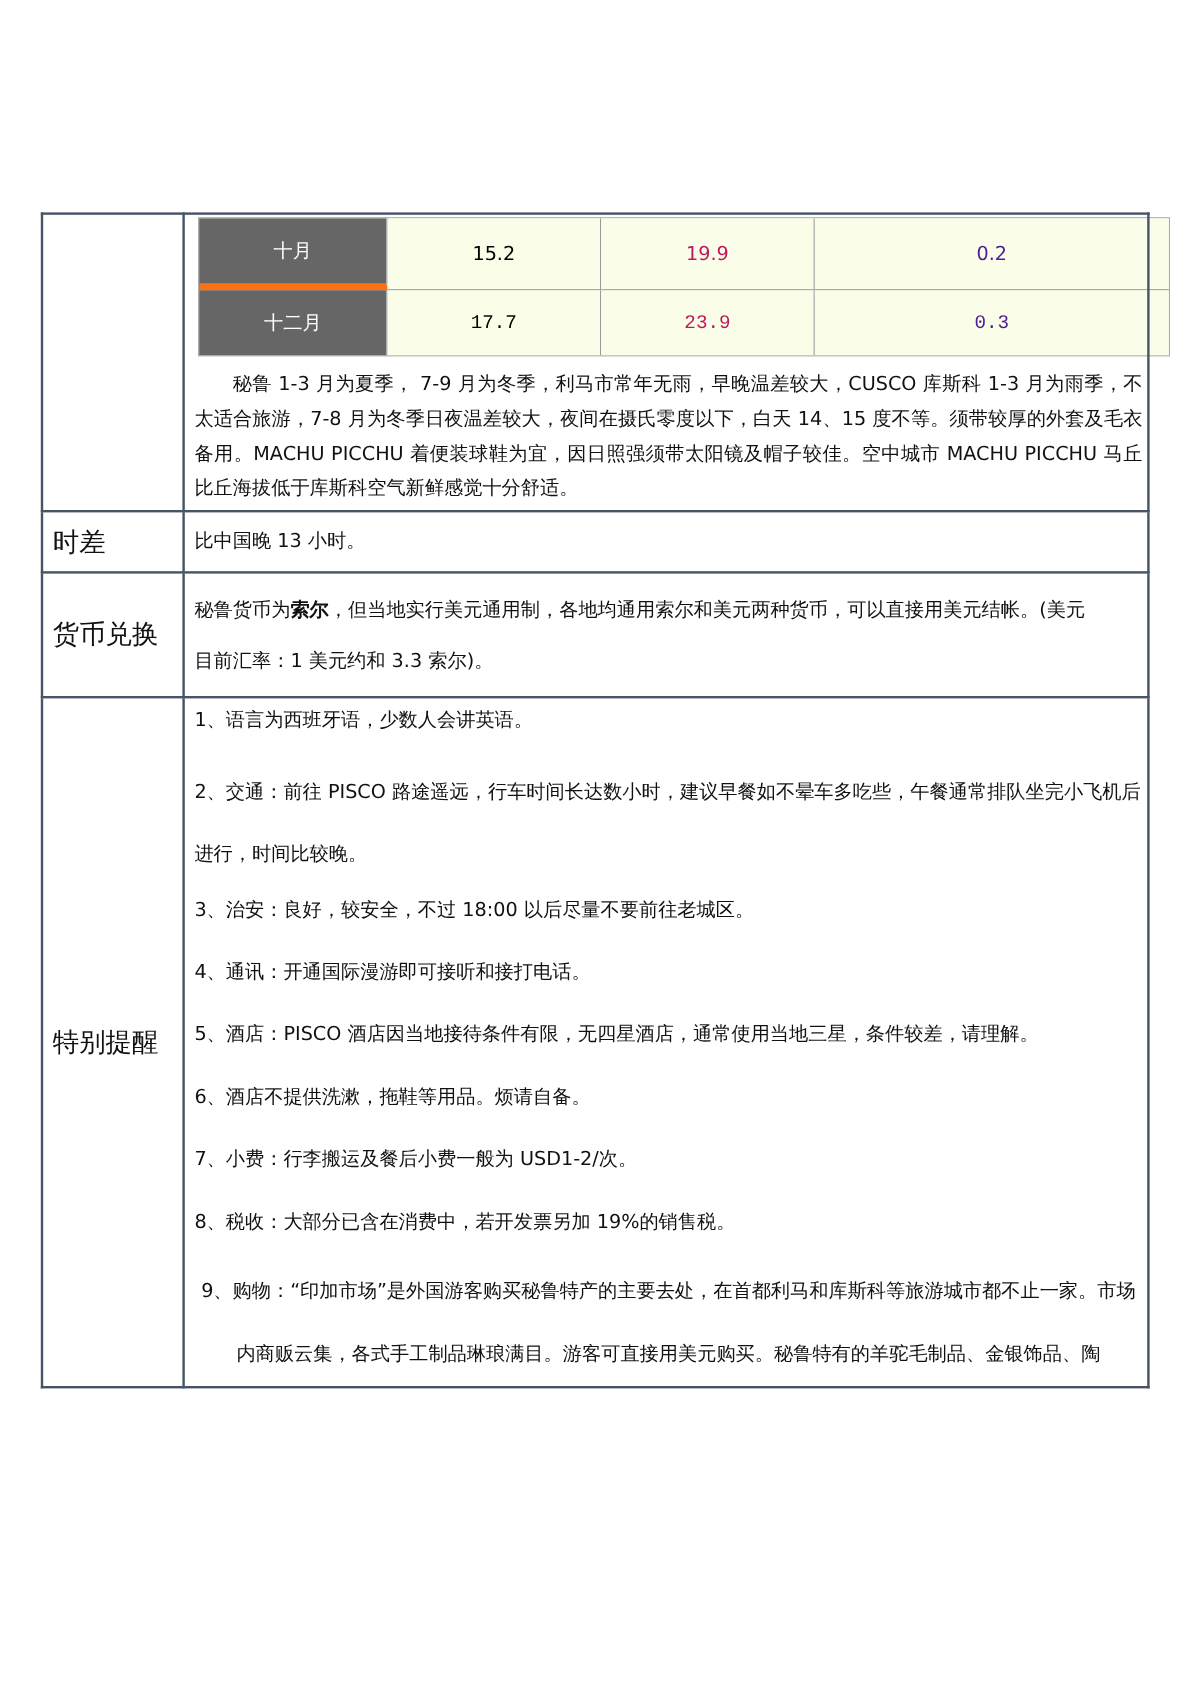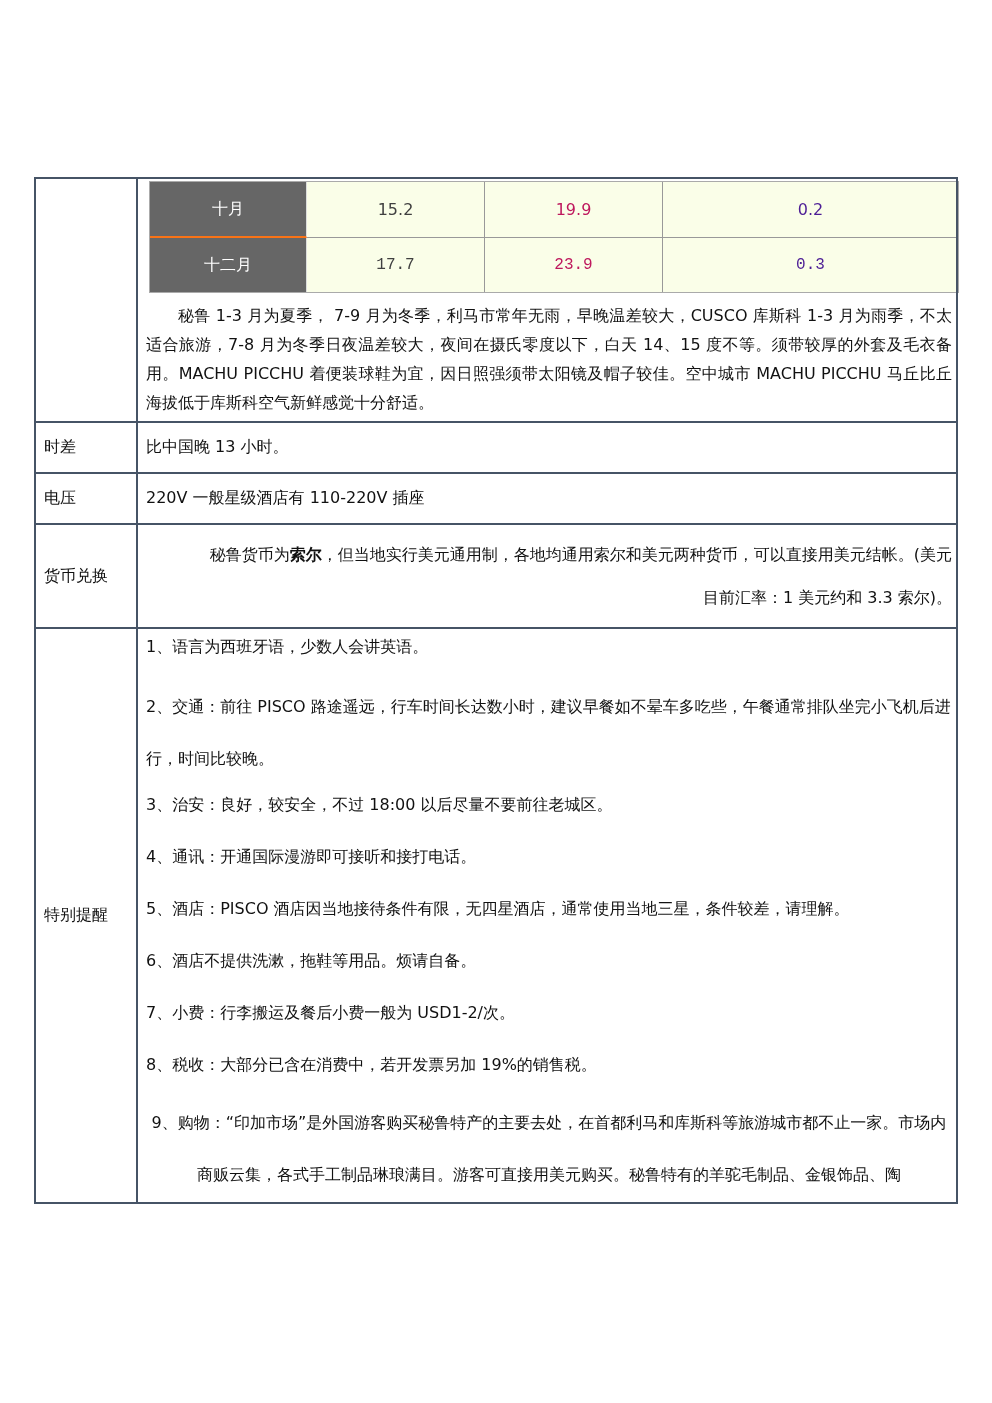--- a/index.html
+++ b/index.html
@@ -2,35 +2,35 @@
 <html><head>
 <meta charset="utf-8">
 <style>
   html, body { margin: 0; padding: 0; background: #ffffff; }
   body { width: 992px; height: 1403px; position: relative; font-family: "DejaVu Sans", "Liberation Sans", sans-serif; color: #111; }
   .outer {
     position: absolute; left: 34px; top: 177px; width: 924px;
     border-collapse: collapse; table-layout: fixed;
   }
   .outer > tbody > tr > td { border: 2px solid #465466; vertical-align: middle; }
-  .outer td.lbl { width: 92px; padding: 0 0 0 8px; font-size: 16px; }
+  .outer td.lbl { width: 92px; padding: 0 16px 0 8px; font-size: 22px; }
   .outer td.val { padding: 0 4px 0 8px; font-size: 16px; }
   .climate {
     border-collapse: separate; border-spacing: 0; width: 810px; margin: 2px 0 0 3px;
     border: 1px solid #aaa; table-layout: fixed;
   }
   .climate td { height: 52px; text-align: center; font-size: 16px; border-right: 1px solid #999; border-bottom: 1px solid #999; background: #fafee8; }
-  .climate td.m { background: #666666; color: #fff; border-right: 1px solid #ddd; border-bottom: 2px solid #f97316; width: 154px; }
+  .climate td.m { background: #666666; color: #fff; border-right: 1px solid #ddd; border-bottom: 6px solid #f97316; width: 154px; }
   .climate tr:last-child td { border-bottom: none; font-family: Liberation Mono, monospace; }
-  .climate td.low { color: #404040; width: 175px; }
+  .climate td.low { color: #000000; width: 175px; }
   .climate td.high { color: #be185d; width: 175px; }
   .climate td.rain { color: #4c1d95; border-right: none; }
   .para { font-size: 16px; line-height: 29px; text-indent: 32px; text-align: justify; margin: 8px 0 4px 0; }
   .row-short { height: 51px; }
-  .cur p { margin: 0; line-height: 43px; text-align: right; }
+  .cur p { margin: 0; line-height: 43px; }
   .tips p { margin: 0; font-size: 16px; }
   .tips .t1 { padding-top: 8px; height: 40px; }
   .tips .t2 { line-height: 52px; margin-top: 4px; }
   .tips .tn { height: 52px; line-height: 40px; }
   .tips .t9 { line-height: 52px; text-align: center; }
   b { font-weight: bold; }
 </style>
 </head>
 <body>
 
@@ -55,24 +55,20 @@
               </tr>
             </tbody>
         </table>
         <p class="para">秘鲁 1-3 月为夏季， 7-9 月为冬季，利马市常年无雨，早晚温差较大，CUSCO 库斯科 1-3 月为雨季，不太适合旅游，7-8 月为冬季日夜温差较大，夜间在摄氏零度以下，白天 14、15 度不等。须带较厚的外套及毛衣备用。MACHU PICCHU 着便装球鞋为宜，因日照强须带太阳镜及帽子较佳。空中城市 MACHU PICCHU 马丘比丘海拔低于库斯科空气新鲜感觉十分舒适。</p>
       </td>
     </tr>
     <tr class="row-short">
       <td class="lbl">时差</td>
       <td class="val">比中国晚 13 小时。</td>
     </tr>
-    <tr class="row-short">
-      <td class="lbl">电压</td>
-      <td class="val">220V 一般星级酒店有 110-220V 插座</td>
-    </tr>
     <tr style="height:104px;">
       <td class="lbl">货币兑换</td>
       <td class="val cur">
         <p><span>秘鲁货币为</span><b>索尔</b><span>，但当地实行美元通用制，各地均通用索尔和美元两种货币，可以直接用美元结帐。(美元</span></p>
         <p>目前汇率：1 美元约和 3.3 索尔)。</p>
       </td>
     </tr>
     <tr style="height:575px;">
       <td class="lbl">特别提醒</td>
       <td class="val tips" style="vertical-align:top;">

